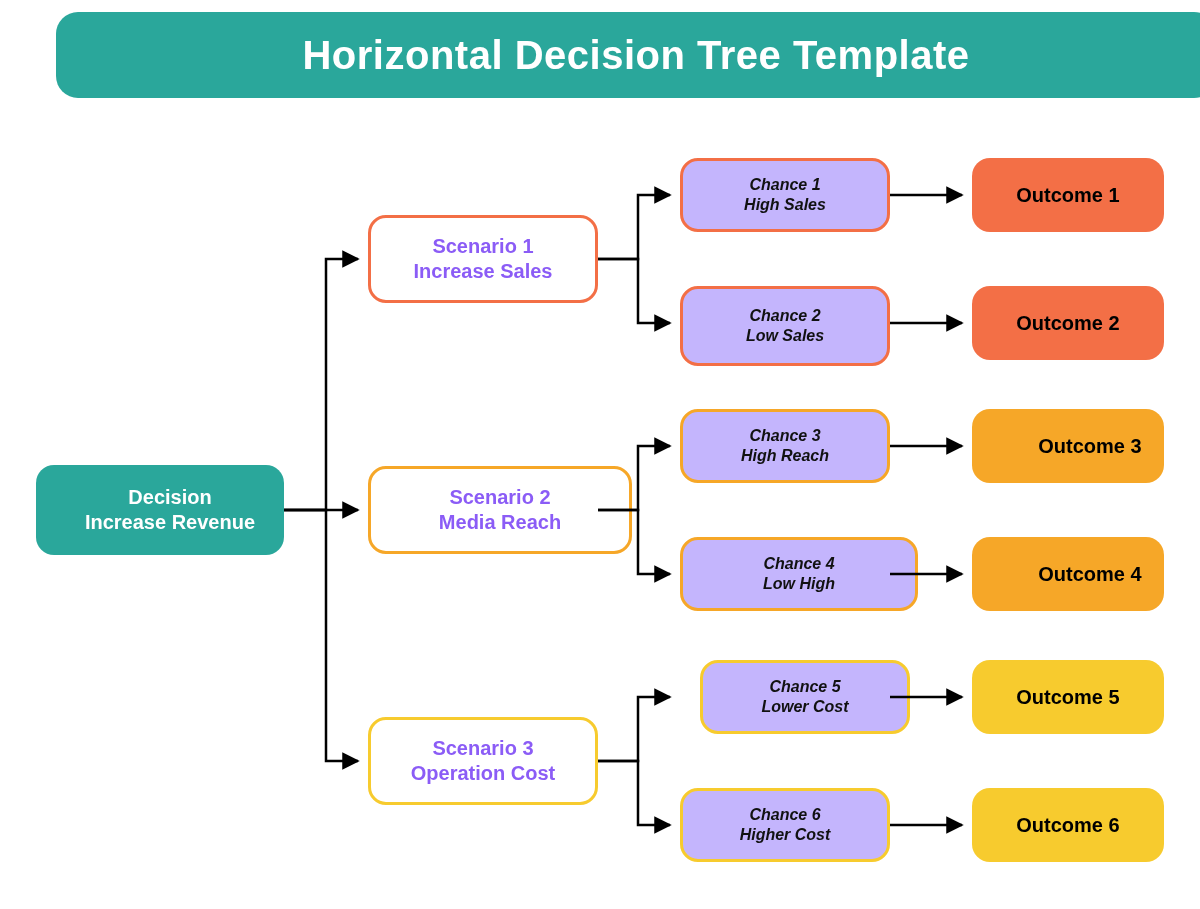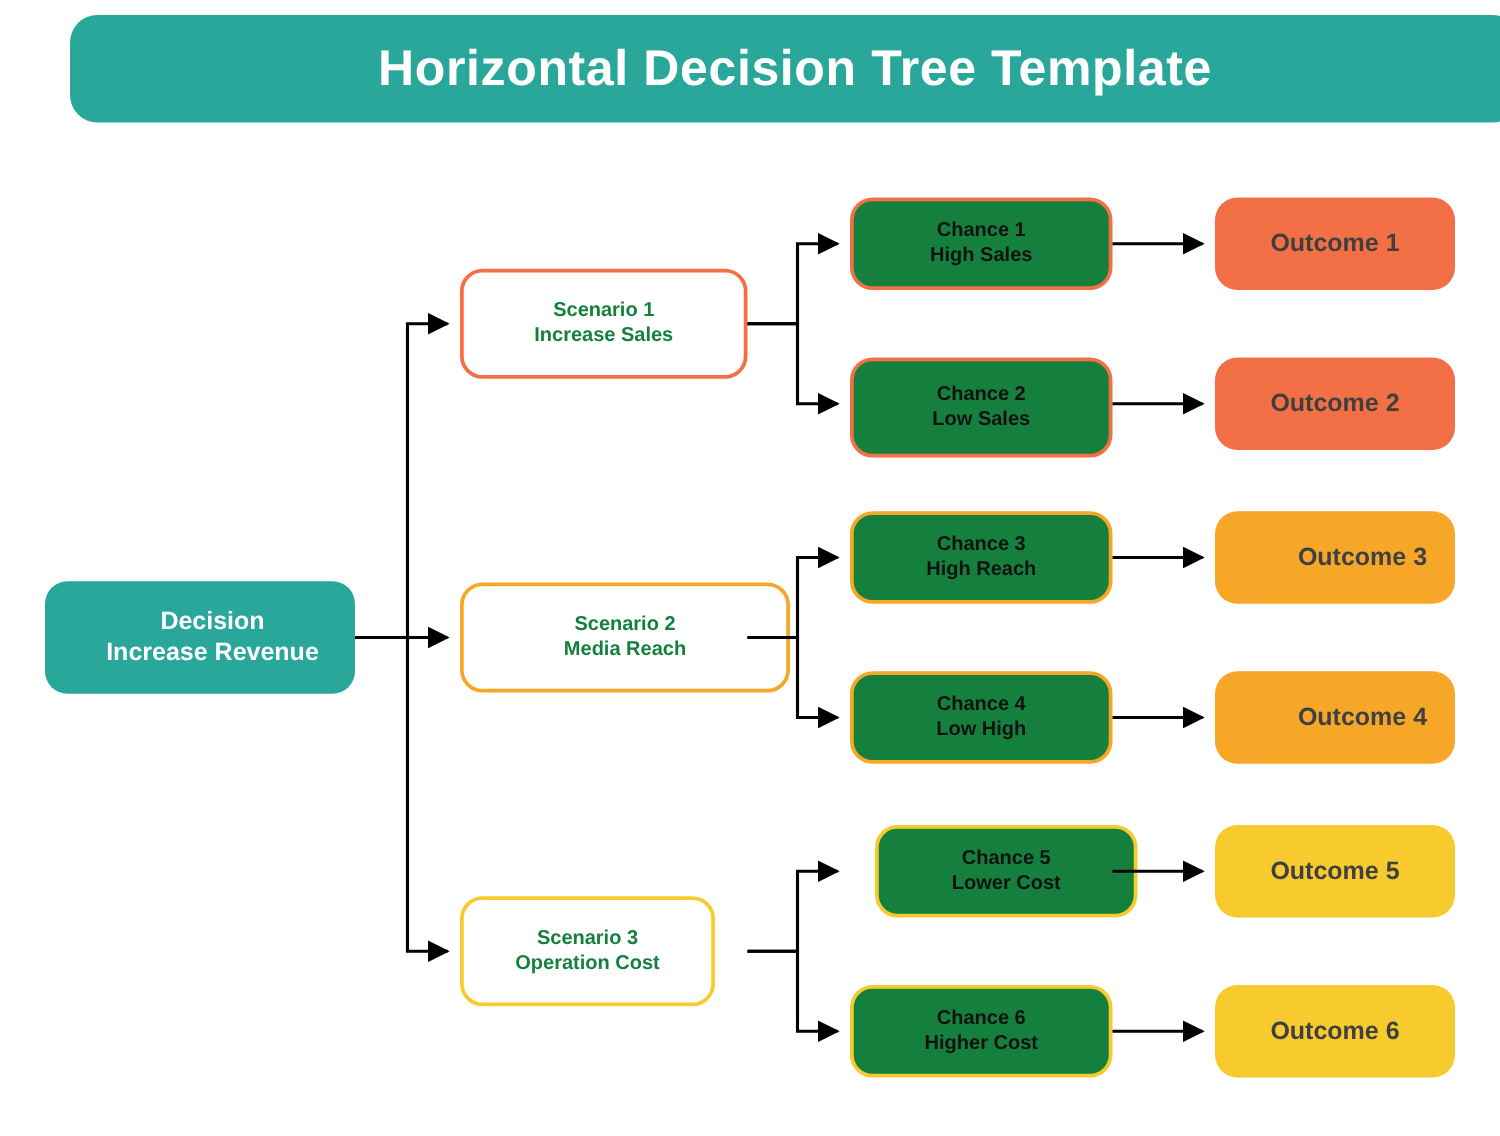--- a/index.html
+++ b/index.html
@@ -41,32 +41,33 @@
     line-height: 1.25;
   }
   .decision {
     background: #2aa79b;
     color: #fff;
     font-size: 20px;
     padding-left: 20px;
   }
   .scenario {
     background: #fff;
-    color: #15803d;
-    font-size: 16px;
+    color: #8b5cf6;
+    font-size: 20px;
     border: 3px solid;
   }
   .chance {
-    background: #15803d;
+    background: #c4b5fd;
     color: #111;
     font-size: 16px;
     border: 3px solid;
+    font-style: italic;
   }
   .outcome {
-    color: #404040;
+    color: #000000;
     font-size: 20px;
   }
   .c-red    { border-color: #f36f46; }
   .c-orange { border-color: #f6a728; }
   .c-yellow { border-color: #f7cb2e; }
   .f-red    { background: #f36f46; }
   .f-orange { background: #f6a728; padding-left: 44px; }
   .f-yellow { background: #f7cb2e; }
   svg.connectors {
     position: absolute;
@@ -88,38 +89,38 @@
 </div>
 
 <div class="node scenario c-red" style="left:368px; top:215px; width:230px; height:88px;">
   <div>Scenario 1</div>
   <div>Increase Sales</div>
 </div>
 <div class="node scenario c-orange" style="left:368px; top:466px; width:264px; height:88px;">
   <div>Scenario 2</div>
   <div>Media Reach</div>
 </div>
-<div class="node scenario c-yellow" style="left:368px; top:717px; width:204px; height:88px;">
+<div class="node scenario c-yellow" style="left:368px; top:717px; width:230px; height:88px;">
   <div>Scenario 3</div>
   <div>Operation Cost</div>
 </div>
 
 <div class="node chance c-red" style="left:680px; top:158px; width:210px; height:74px;">
   <div>Chance 1</div>
   <div>High Sales</div>
 </div>
 <div class="node chance c-red" style="left:680px; top:286px; width:210px; height:80px;">
   <div>Chance 2</div>
   <div>Low Sales</div>
 </div>
 <div class="node chance c-orange" style="left:680px; top:409px; width:210px; height:74px;">
   <div>Chance 3</div>
   <div>High Reach</div>
 </div>
-<div class="node chance c-orange" style="left:680px; top:537px; width:210px; height:74px;">
+<div class="node chance c-orange" style="left:680px; top:537px; width:238px; height:74px;">
   <div>Chance 4</div>
   <div>Low High</div>
 </div>
 <div class="node chance c-yellow" style="left:700px; top:660px; width:210px; height:74px;">
   <div>Chance 5</div>
   <div>Lower Cost</div>
 </div>
 <div class="node chance c-yellow" style="left:680px; top:788px; width:210px; height:74px;">
   <div>Chance 6</div>
   <div>Higher Cost</div>

